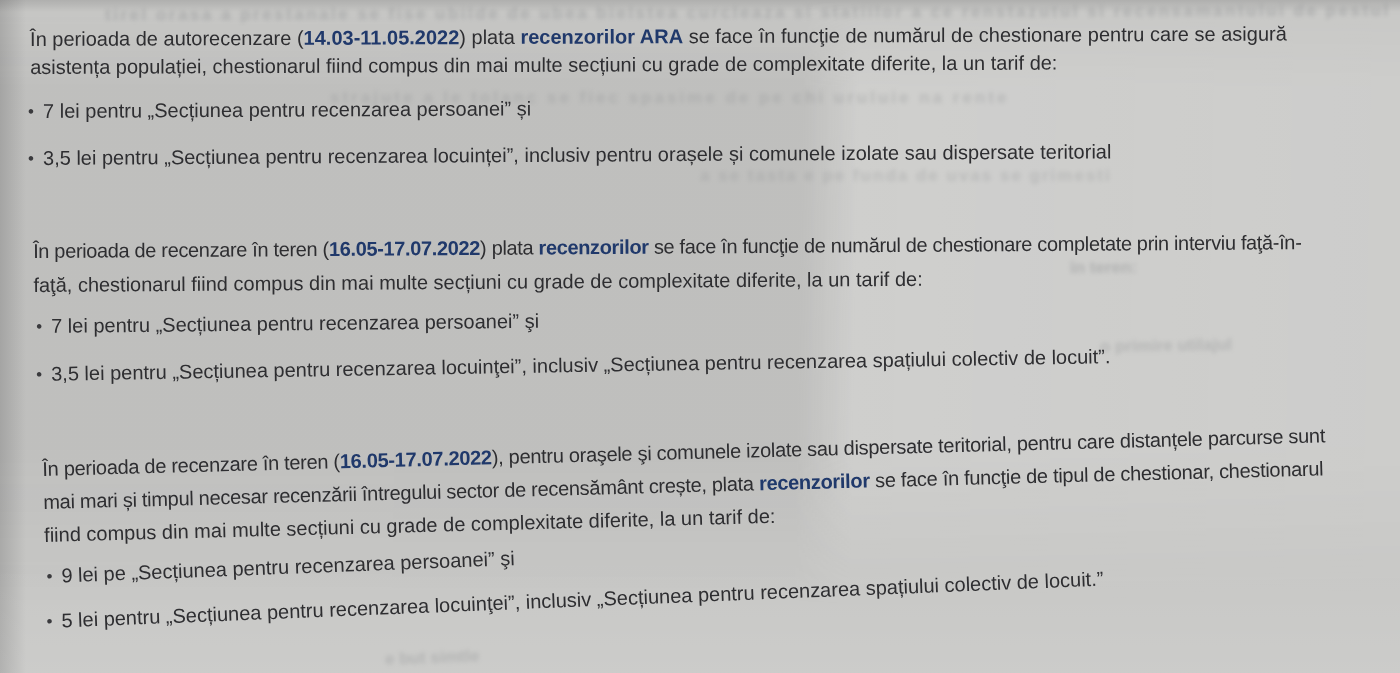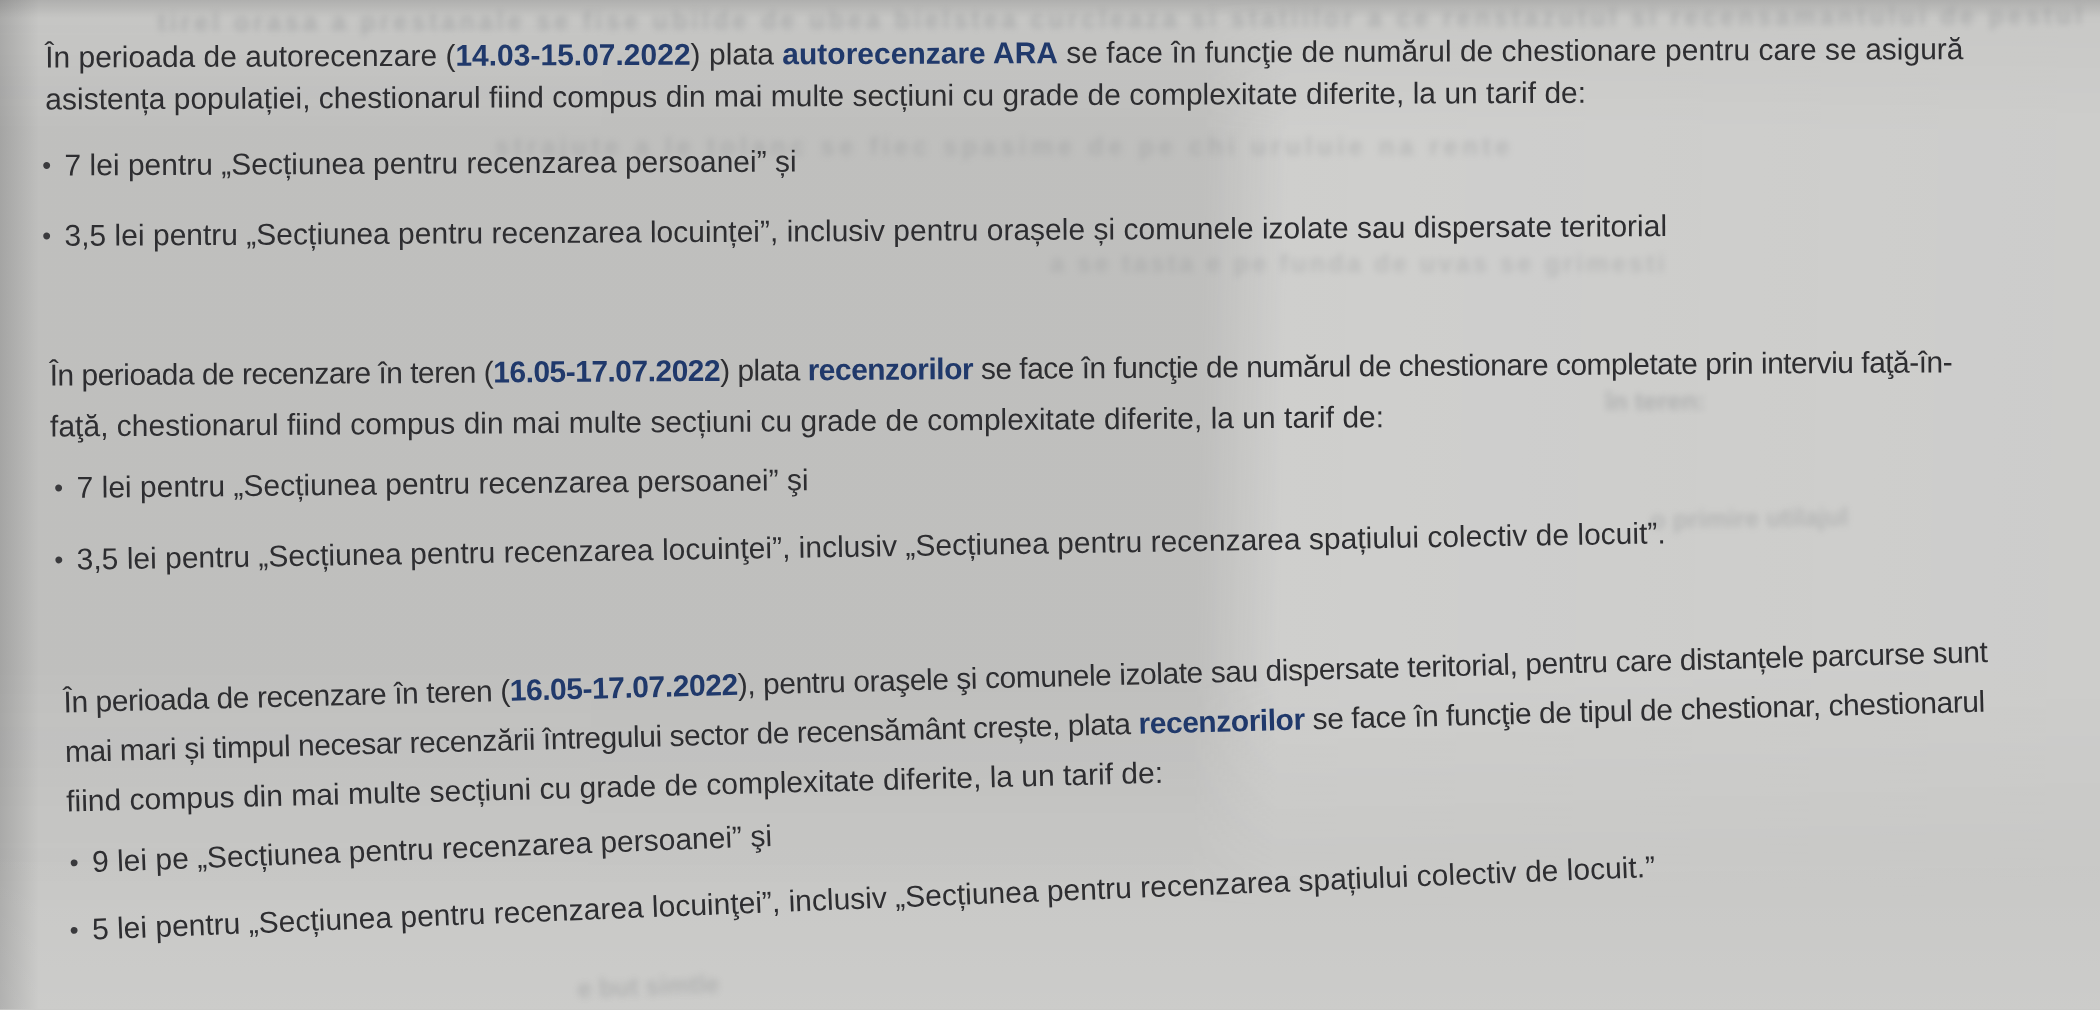--- a/index.html
+++ b/index.html
@@ -79,21 +79,21 @@
 
   <div class="ghost g0">tirel orasa a prestanale se fise ubilde de ubea bielstea curcleaza si statiilor a ce renstazutul si recensamantului de pestul bainde ioarentele</div>
   <div class="ghost g1">strajute a le tolanc se fiec spasime de pe chi uruluie na rente</div>
   <div class="ghost g2">a se tasta e pe funda de uvas se grimesti</div>
   <div class="ghost g3">în teren:</div>
   <div class="ghost g4">o primire utilajul</div>
   <div class="ghost g5">e but simtle</div>
 
   <div class="block p1">
     <span class="line">
-      <span>În perioada de autorecenzare (</span><span class="acc">14.03-15.07.2022</span><span>) plata </span><span class="acc">autorecenzare ARA</span><span> se face în funcţie de numărul de chestionare pentru care se asigură</span>
+      <span>În perioada de autorecenzare (</span><span class="acc">14.03-11.05.2022</span><span>) plata </span><span class="acc">recenzorilor ARA</span><span> se face în funcţie de numărul de chestionare pentru care se asigură</span>
     </span>
     <span class="line">
       <span>asistența populației, chestionarul fiind compus din mai multe secțiuni cu grade de complexitate diferite, la un tarif de:</span>
     </span>
   </div>
 
   <div class="block bullet b1a">
     <span class="dot">•</span><span>7 lei pentru „Secțiunea pentru recenzarea persoanei” și</span>
   </div>
   <div class="block bullet b1b">

